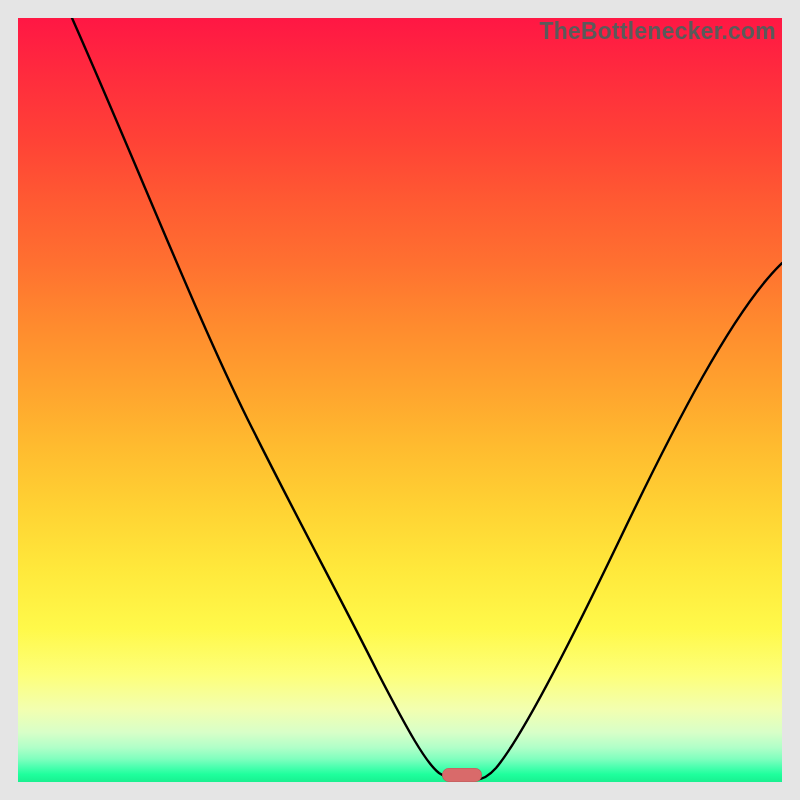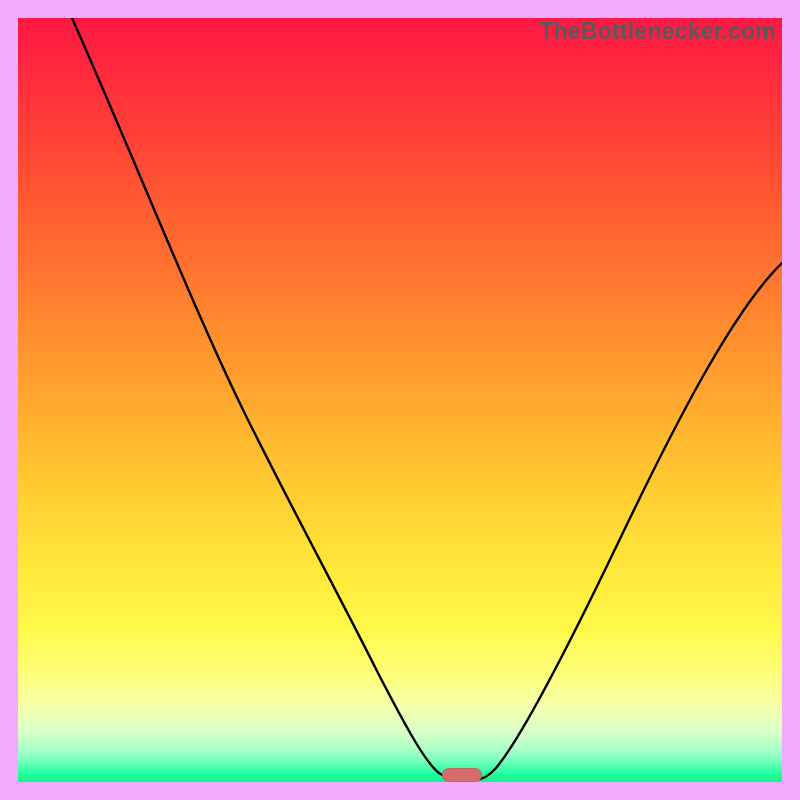--- a/index.html
+++ b/index.html
@@ -9,21 +9,21 @@
     height: 800px;
     background: #000;
     overflow: hidden;
   }
   .frame {
     position: absolute;
     top: 0;
     left: 0;
     width: 800px;
     height: 800px;
-    background: #f0abfc;
+    background: #e5e5e5;
   }
   .plot {
     position: absolute;
     left: 18px;
     top: 18px;
     width: 764px;
     height: 764px;
   }
   .gradient {
     position: absolute;

